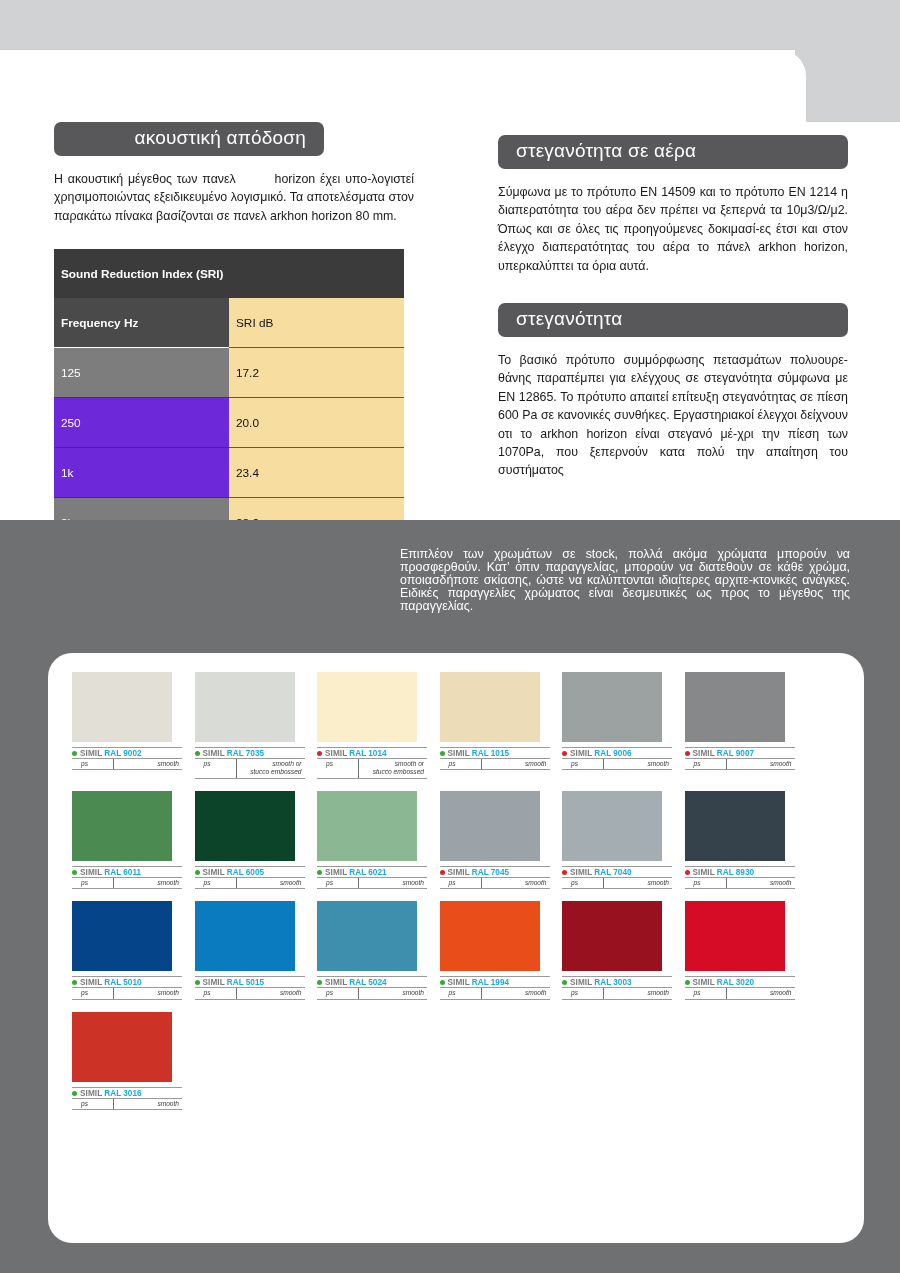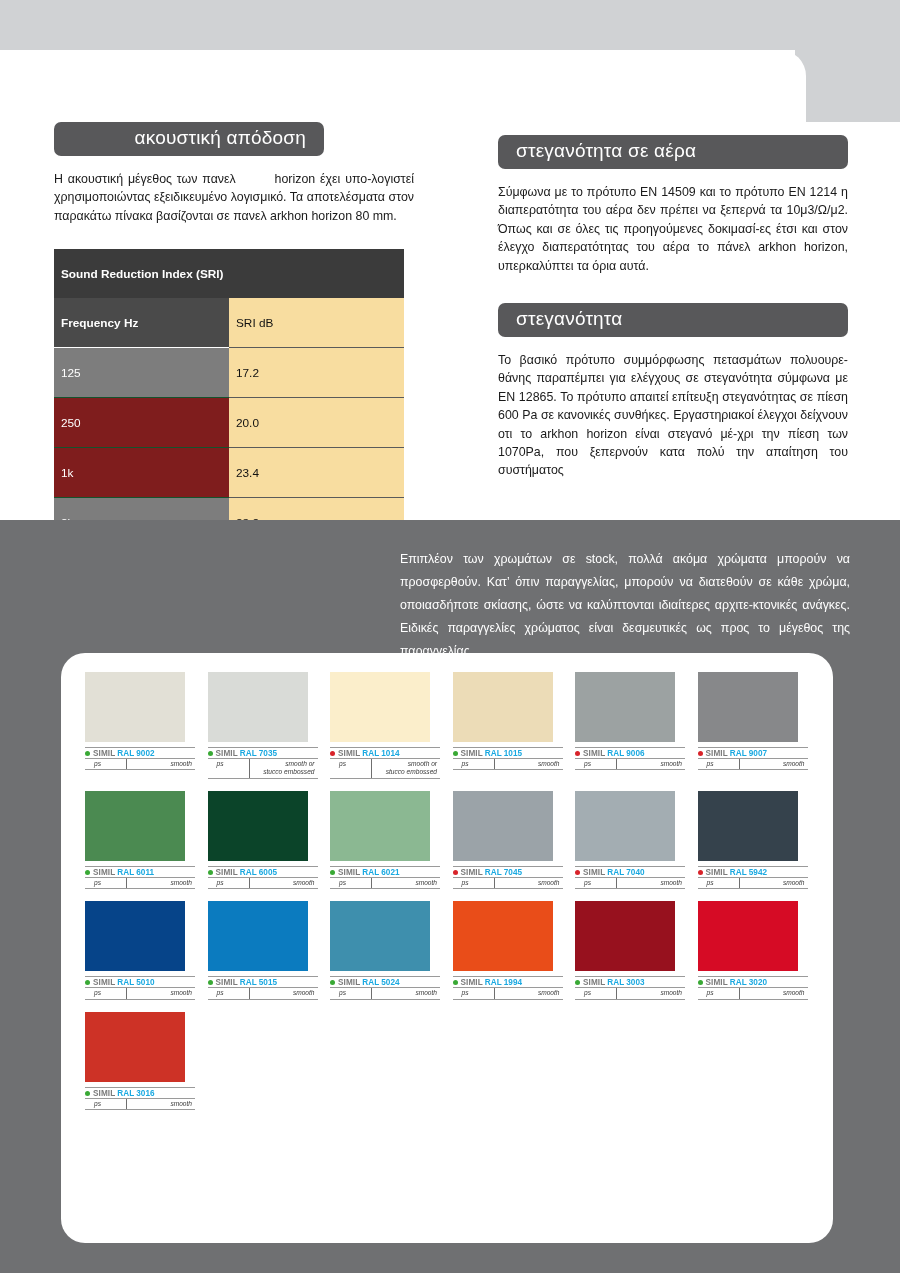--- a/index.html
+++ b/index.html
@@ -72,41 +72,41 @@
   }
   .sri-head-left{
     background:#4a4a4a;color:#fff;font-weight:bold;font-size:13px;
     padding-left:7px !important;border-bottom:1px solid #ffffff;
   }
   .sri-head-right{
     background:#f8dda0;color:#111;font-size:11px;
     padding-left:7px !important;border-bottom:1px solid #5a5a5a;
   }
   .c-left{color:#fff;padding-left:7px !important;border-bottom:1px solid #14532d;}
-  .c-left.d{background:#7f1d1d;}
+  .c-left.d{background:#6d28d9;}
   .c-left.l{background:#7d7d7d;}
   .c-right{background:#f8dda0;color:#111;padding-left:7px !important;border-bottom:1px solid #5a5a5a;}
 
   
   .palette-section{
     position:absolute;left:0;top:520px;width:900px;height:753px;
     background:#6f7072;
   }
   .palette-title{
     position:absolute;left:70px;top:68px;
     color:#ffffff;font-size:28px;letter-spacing:.3px;
   }
   .palette-intro{
     position:absolute;left:400px;top:28px;width:450px;
-    color:#ffffff;font-size:12.4px;line-height:23px;text-align:justify;
+    color:#ffffff;font-size:12.4px;line-height:13px;text-align:justify;
   }
 
   .palette-card{
-    position:absolute;left:61px;top:133px;width:772px;height:590px;
-    background:#ffffff;border-radius:24px;
+    position:absolute;left:48px;top:133px;width:772px;height:590px;
+    background:#ffffff;border-radius:24px;padding-left:44px;
   }
 
   .swatch-grid{
     position:absolute;left:24px;top:19px;width:736px;
     display:flex;flex-wrap:wrap;
   }
   .swatch{
     width:122.5px;margin-right:0;margin-bottom:12px;
     position:relative;
   }
@@ -339,21 +339,21 @@
           <div class="swatch-meta">
             <span class="meta-ps">ps</span>
             <span class="meta-fin">smooth</span>
           </div>
         </div>
         <div class="swatch">
           <div class="swatch-chip" style="background: rgb(53, 66, 76);"></div>
           <div class="swatch-label">
             <span class="dot" style="background: rgb(216, 35, 42);"></span>
             <span class="simil">SIMIL</span>
-            <span class="ral">RAL 5942</span>
+            <span class="ral">RAL 8930</span>
           </div>
           <div class="swatch-meta">
             <span class="meta-ps">ps</span>
             <span class="meta-fin">smooth</span>
           </div>
         </div>
         <div class="swatch">
           <div class="swatch-chip" style="background: rgb(6, 68, 137);"></div>
           <div class="swatch-label">
             <span class="dot" style="background: rgb(57, 169, 53);"></span>

